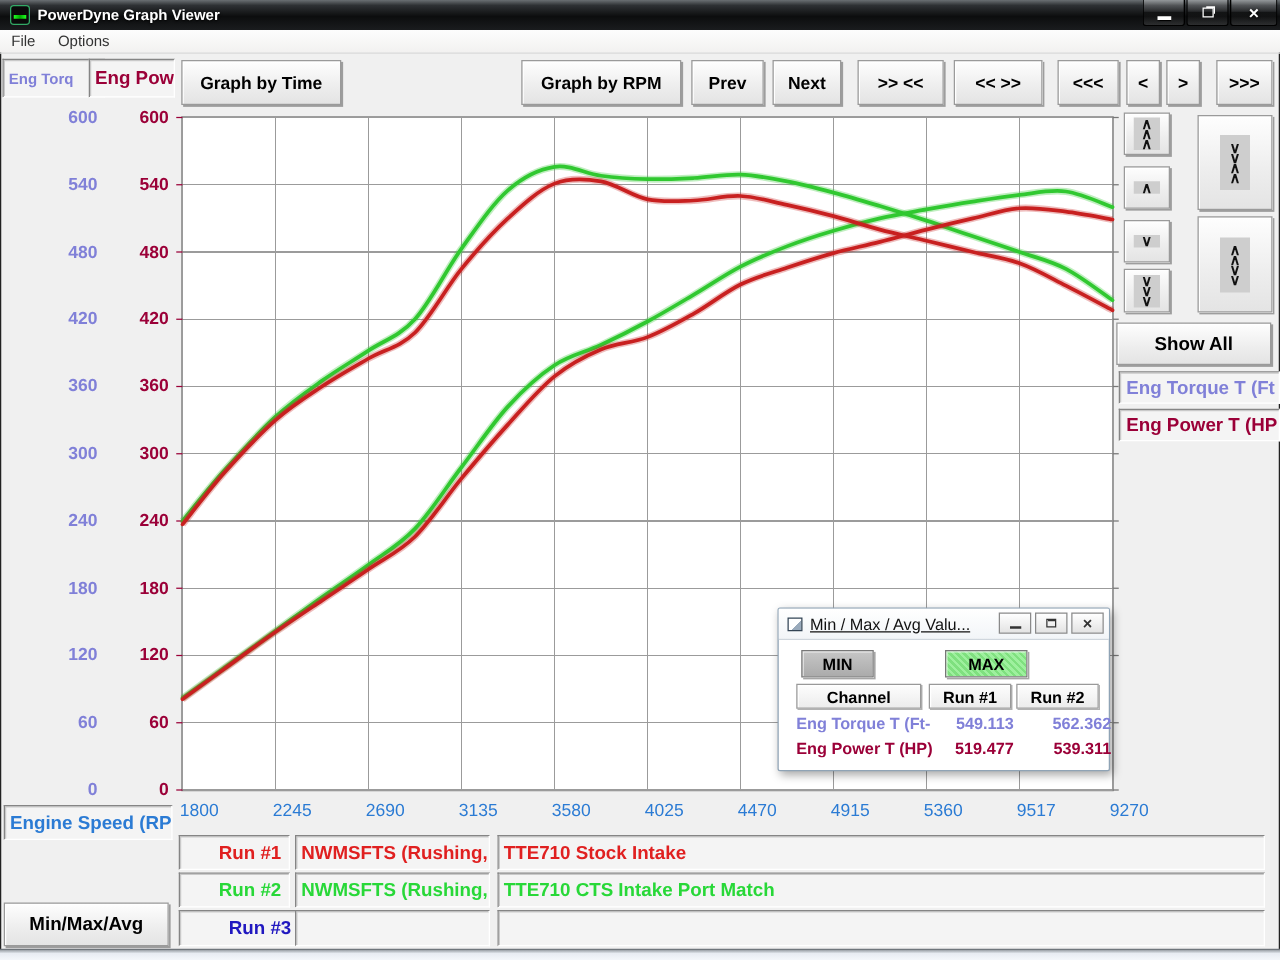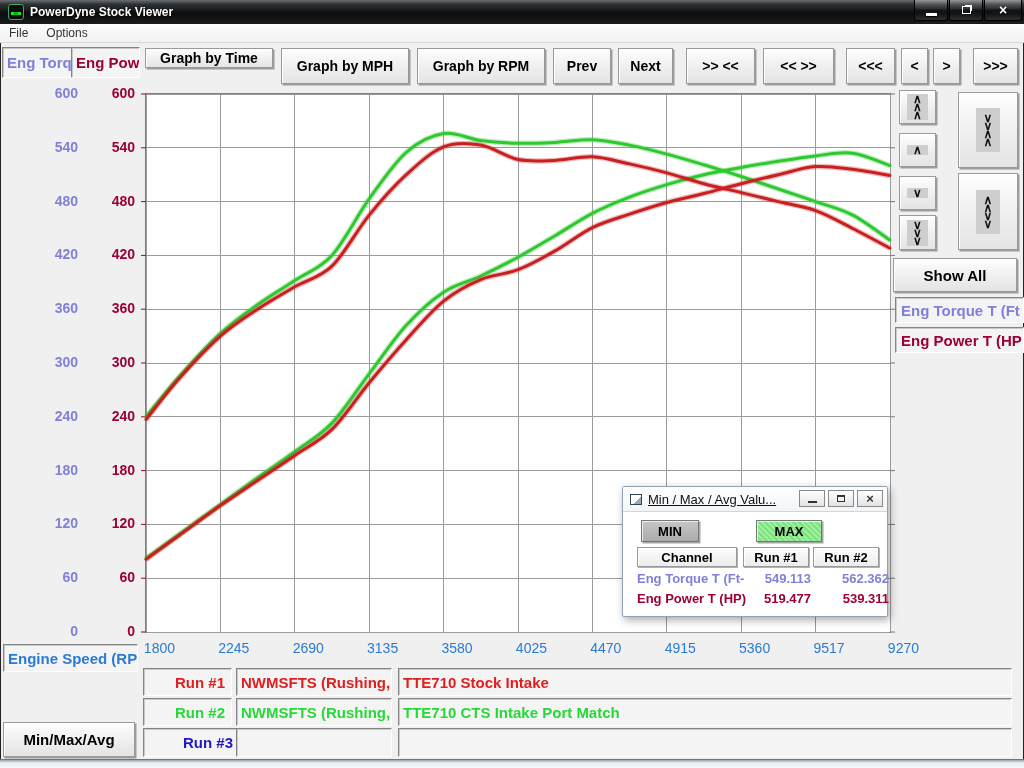--- a/index.html
+++ b/index.html
@@ -50,21 +50,21 @@
     position:absolute; overflow:hidden; white-space:nowrap;
     display:flex; align-items:center;
   }
   
   .c-torque { color:#8080d8; }
   .c-power  { color:#9b0038; }
   .c-blue   { color:#2b7bd4; }
   .c-run1   { color:#e02020; }
   .c-run2   { color:#28d838; }
   .c-run3   { color:#2018c0; }
-  #btn-torq { left:2px;  top:47px; width:82px; height:31px; font-size:15px; padding-left:4px; font-weight:bold; }
+  #btn-torq { left:2px;  top:47px; width:82px; height:31px; font-size:12px; padding-left:4px; font-weight:bold; }
   #btn-pow  { left:71px; top:47px; width:69px; height:31px; font-size:15px; padding-left:4px; font-weight:bold; }
   
   #plot { position:absolute; left:145px; top:93px; width:746px; height:540px;
     background:#fff; border:1px solid #7e7e7e; }
   #plot svg { overflow:visible; display:block; }
   .ylab { position:absolute; font-size:14px; font-weight:bold; text-align:right; height:16px; line-height:16px; }
   .xlab { position:absolute; top:640px; width:60px; text-align:right; font-size:14px; font-weight:normal; }
   
   .spin .pad { background:#cecece; display:flex; flex-direction:column; align-items:center;
     justify-content:center; padding:1px 6px; }
@@ -108,21 +108,21 @@
   #bottom-edge { position:absolute; left:0; top:759px; width:1024px; height:9px;
     background:linear-gradient(#9aa0a6,#e8ecf2 35%, #f4f7fb); border-top:1px solid #6f757b; }
 </style>
 </head>
 <body>
 
 <div id="app">
 
   <div id="titlebar">
     <div id="app-icon"></div>
-    <div id="win-title">PowerDyne Stock Viewer</div>
+    <div id="win-title">PowerDyne Graph Viewer</div>
     <div class="wbtns">
       <div class="wbtn">
           <div class="glyph-min"></div>
         </div>
       <div class="wbtn">
           <div class="glyph-restore"></div>
         </div>
       <div class="wbtn close">
           <div class="glyph-close">×</div>
         </div>
@@ -130,22 +130,21 @@
   </div>
 
   <div id="menubar">
     <div class="menu-item">File</div>
     <div class="menu-item">Options</div>
   </div>
 
   <div id="btn-torq" class="sunken c-torque">Eng Torq</div>
   <div id="btn-pow" class="sunken c-power">Eng Powe</div>
 
-  <div class="btn3d" style="left:145px;top:48px;width:128px;height:20px;">Graph by Time</div>
-  <div class="btn3d" style="left:281px;top:48px;width:128px;height:36px;">Graph by MPH</div>
+  <div class="btn3d" style="left:145px;top:48px;width:128px;height:36px;">Graph by Time</div>
   <div class="btn3d" style="left:417px;top:48px;width:128px;height:36px;">Graph by RPM</div>
   <div class="btn3d" style="left:553px;top:48px;width:58px;height:36px;">Prev</div>
   <div class="btn3d" style="left:618px;top:48px;width:55px;height:36px;">Next</div>
   <div class="btn3d" style="left:686px;top:48px;width:69px;height:36px;">&gt;&gt; &lt;&lt;</div>
   <div class="btn3d" style="left:763px;top:48px;width:71px;height:36px;">&lt;&lt; &gt;&gt;</div>
   <div class="btn3d" style="left:846px;top:48px;width:49px;height:36px;">&lt;&lt;&lt;</div>
   <div class="btn3d" style="left:901px;top:48px;width:27px;height:36px;">&lt;</div>
   <div class="btn3d" style="left:933px;top:48px;width:27px;height:36px;">&gt;</div>
   <div class="btn3d" style="left:973px;top:48px;width:45px;height:36px;">&gt;&gt;&gt;</div>
 

